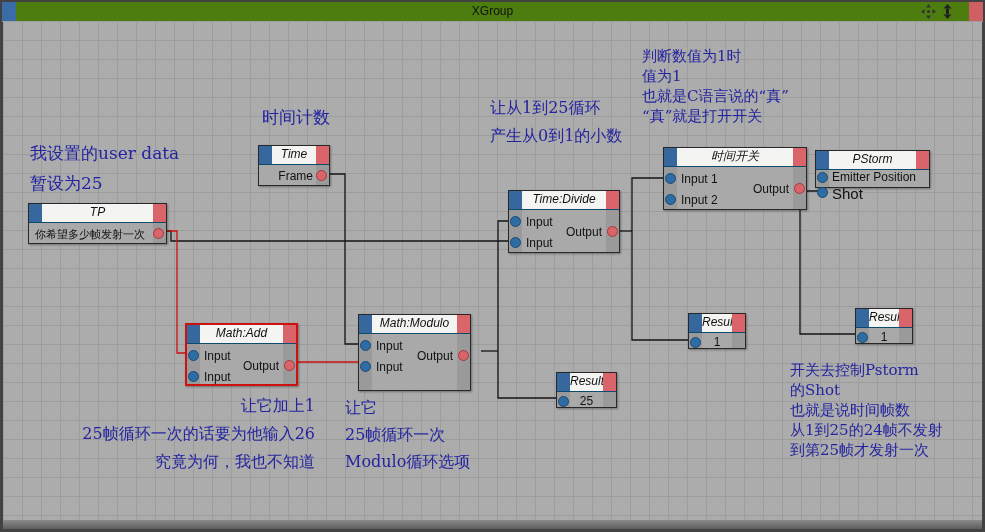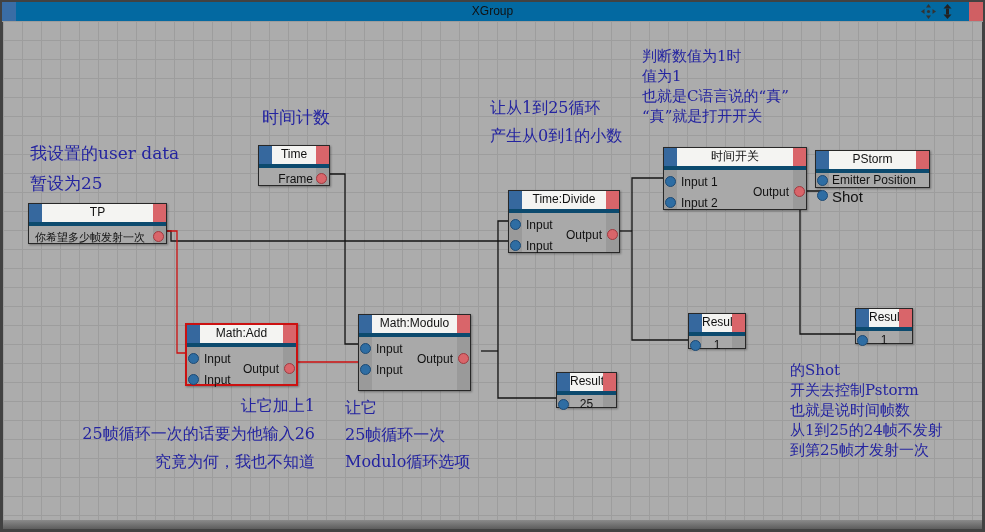--- a/index.html
+++ b/index.html
@@ -1,33 +1,33 @@
 <!DOCTYPE html>
 <html><head>
 <meta charset="utf-8">
 <style>
   html,body{margin:0;padding:0;}
   body{font-family:"Liberation Sans",sans-serif;background:#888;}
   .frame{position:relative;width:985px;height:532px;background:#424242;overflow:hidden;}
   
-  .titlebar{position:absolute;left:2px;top:2px;width:981px;height:19px;background:#0369a1;border-bottom:1px solid #9a9a9a;}
+  .titlebar{position:absolute;left:2px;top:2px;width:981px;height:19px;background:#4d7c0f;border-bottom:1px solid #9a9a9a;}
   .win-title{position:absolute;left:0;right:0;top:0;height:19px;line-height:19px;text-align:center;font-size:12px;color:#111;}
   .tab-blue{position:absolute;left:0;top:0;width:14px;height:19px;background:#3a6da5;}
   .tab-red{position:absolute;right:0;top:0;width:14px;height:19px;background:#d05f63;}
   .tb-icon{position:absolute;top:2px;width:15px;height:15px;}
   
   .canvas{position:absolute;left:3px;top:21px;width:979px;height:499px;background-color:#acacac;
     background-image:linear-gradient(to right,#9d9d9d 1px,transparent 1px),linear-gradient(to bottom,#9d9d9d 1px,transparent 1px);
     background-size:19px 19px;}
   .bottombar{position:absolute;left:3px;top:520px;width:979px;height:9px;background:linear-gradient(to bottom,#8a8a8a,#5d5d5d);}
   .overlay{position:absolute;left:0;top:0;width:985px;height:532px;pointer-events:none;}
   
   .node{position:absolute;background:#a9a9a9;border:1px solid #282828;box-shadow:1px 1px 2px rgba(0,0,0,.35);box-sizing:border-box;}
   .node.selected{border:2px solid #cc1111;}
-  .ntitle{display:flex;height:18px;background:#f4f4f2;border-bottom:4px solid #0c4a6e;}
+  .ntitle{display:flex;height:18px;background:#f4f4f2;border-bottom:1px solid #0c4a6e;font-style:italic;}
   .cb{width:13px;background:#36689e;flex:0 0 13px;}
   .cr{width:13px;background:#d9656a;flex:0 0 13px;}
   .tt{flex:1;text-align:center;font-size:12px;line-height:17px;color:#111;white-space:nowrap;overflow:hidden;}
   .nbody{position:relative;flex:1;}
   .strip-l{position:absolute;left:0;top:0;bottom:0;width:13px;background:#9a9a9a;}
   .strip-r{position:absolute;right:0;top:0;bottom:0;width:13px;background:#9a9a9a;}
   .dot{position:absolute;width:9px;height:9px;border-radius:50%;}
   .dot.in{background:#2e6da3;border:1px solid #1d4a74;}
   .dot.out{background:#d9656a;border:1px solid #a03a40;}
   .plabel{position:absolute;font-size:12px;color:#111;white-space:nowrap;}
@@ -268,20 +268,20 @@
     <div>究竟为何，我也不知道</div>
   </div>
 
   <div class="anno" style="left:345px;top:394px;font-size:16px;line-height:27px">
     <div>让它</div>
     <div>25帧循环一次</div>
     <div>Modulo循环选项</div>
   </div>
 
   <div class="anno" style="left:790px;top:360px;font-size:15px;line-height:20px">
+    <div>开关去控制Pstorm</div>
     <div>的Shot</div>
-    <div>开关去控制Pstorm</div>
     <div>也就是说时间帧数</div>
     <div>从1到25的24帧不发射</div>
     <div>到第25帧才发射一次</div>
   </div>
 
 </div>
 
 </body></html>

